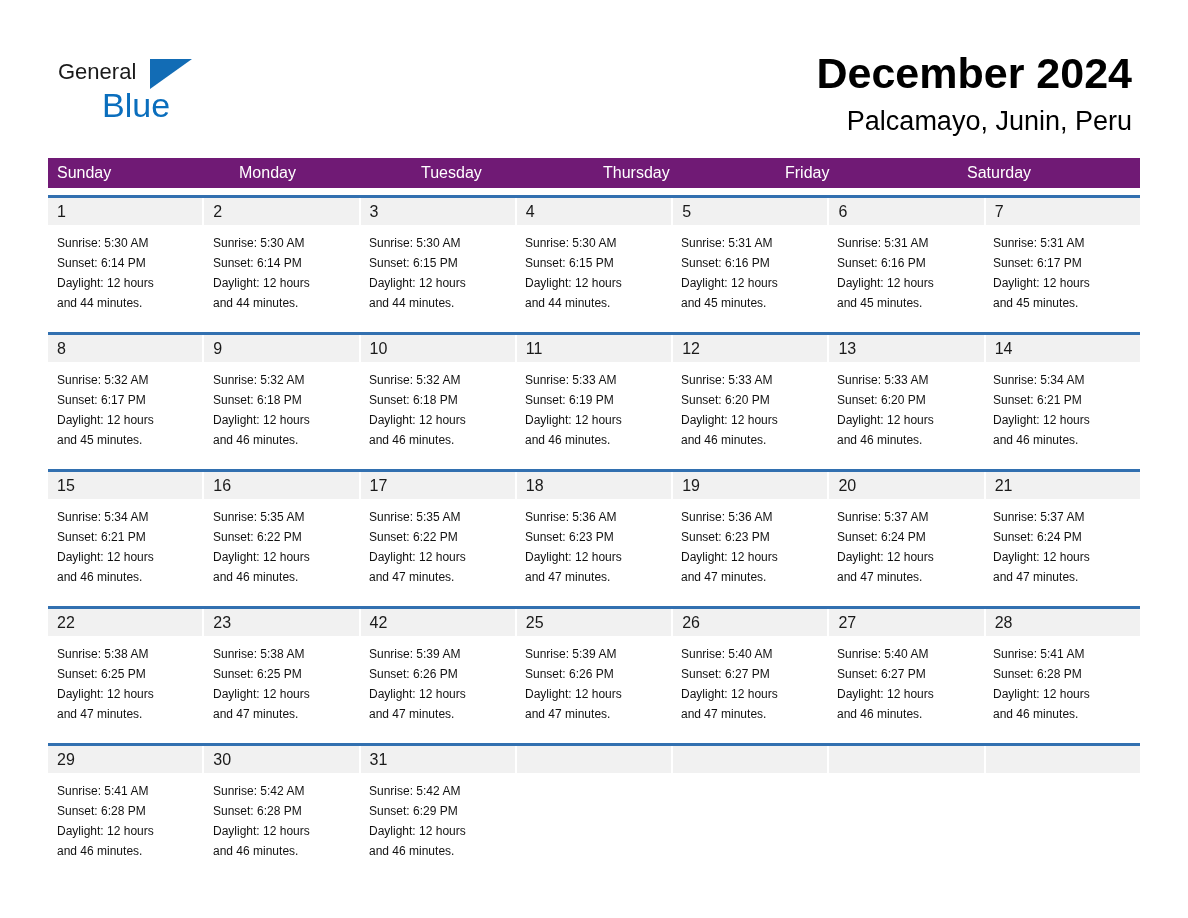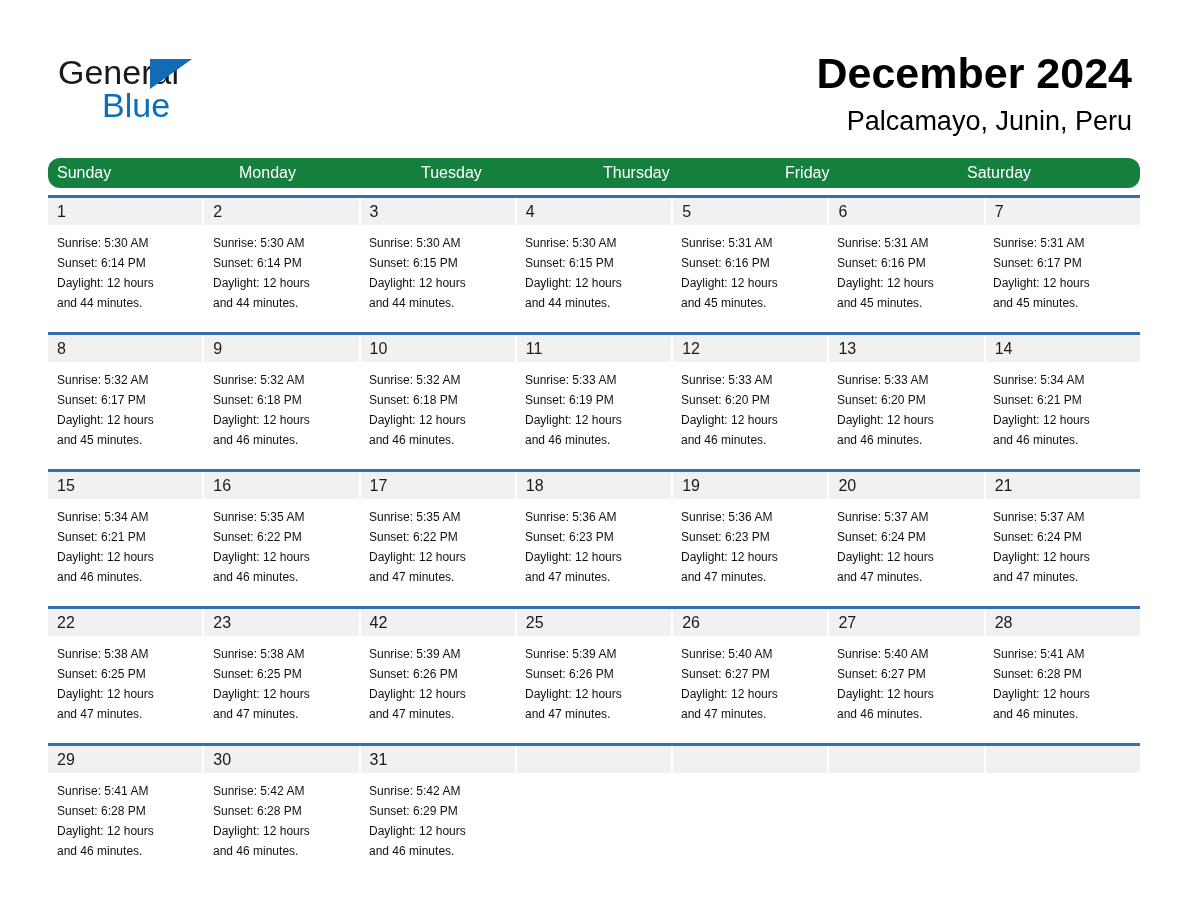--- a/index.html
+++ b/index.html
@@ -33,21 +33,21 @@
     position: absolute;
     left: 58px;
     top: 52px;
     width: 330px;
     height: 76px;
   }
   .logo-general {
     position: absolute;
     left: 0;
     top: 0;
-    font-size: 34px;
+    font-size: 22px;
     line-height: 40px;
     color: #1a1a1a;
     letter-spacing: 0px;
     font-weight: 400;
   }
   .logo-tri {
     position: absolute;
     left: 92px;
     top: 7px;
     width: 0;
@@ -90,23 +90,22 @@
   
   .calendar {
     position: absolute;
     left: 48px;
     top: 158px;
     width: 1092px;
   }
   .dow-row {
     display: flex;
     width: 100%;
-    background: #15803d;
+    background: #701a75;
     height: 30px;
-    border-radius: 12px;
   }
   .dow {
     flex: 1 1 0;
     color: #ffffff;
     font-size: 16px;
     line-height: 30px;
     padding-left: 9px;
     box-sizing: border-box;
     white-space: nowrap;
     overflow: hidden;

